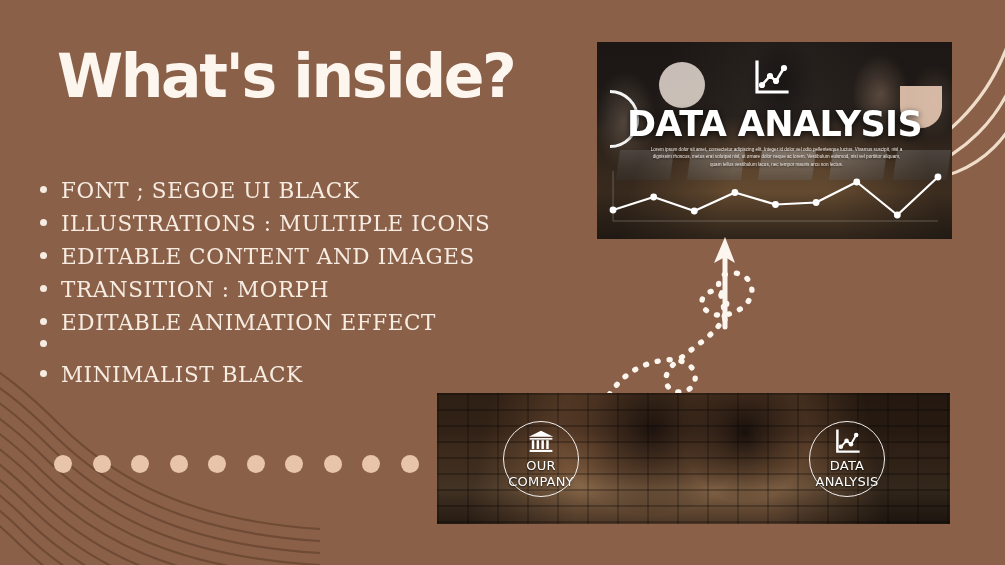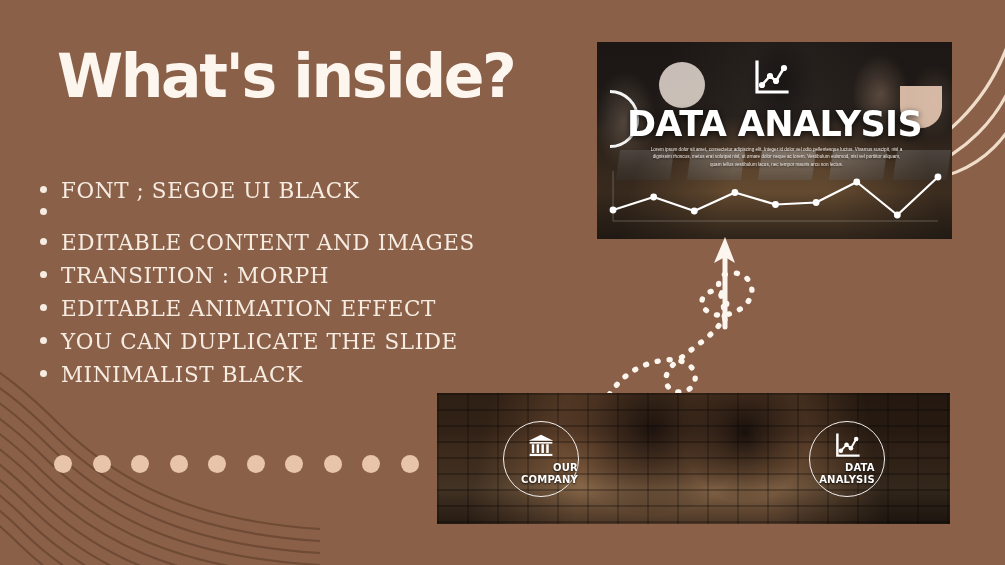--- a/index.html
+++ b/index.html
@@ -153,25 +153,25 @@
     width:76px; height:76px; border-radius:50%;
     border:1.6px solid rgba(255,255,255,.92);
     display:flex; flex-direction:column; align-items:center; justify-content:center;
   }
   .badge-1 { left:66px; }
   .badge-2 { left:219px; }
   .badge-3 { left:372px; }
   .badge-icon { width:28px; height:28px; margin-bottom:2px; }
   .badge-label {
     font-family:"DejaVu Sans", sans-serif;
-    font-weight:700;
-    font-size:10px;
+    font-weight:400;
+    font-size:13px;
     letter-spacing:0.2px;
     color:#ffffff;
-    text-align:right;
+    text-align:center;
     line-height:1.18;
     white-space:pre-line;
     text-shadow:0 1px 2px rgba(0,0,0,.85);
   }
 
   
   .dashed-arrow { position:absolute; left:575px; top:215px; width:210px; height:195px; pointer-events:none; }
 </style>
 </head>
 <body>
@@ -204,36 +204,36 @@
 
   <h1 class="page-title">What's inside?</h1>
 
   <ul class="bullet-list">
     <li class="bullet-item">
       <span class="bullet-dot"></span>
       <span>FONT ; SEGOE UI BLACK</span>
     </li>
     <li class="bullet-item">
       <span class="bullet-dot"></span>
+      <span>ILLUSTRATIONS : MULTIPLE ICONS</span>
     </li>
     <li class="bullet-item">
       <span class="bullet-dot"></span>
       <span>EDITABLE CONTENT AND IMAGES</span>
     </li>
     <li class="bullet-item">
       <span class="bullet-dot"></span>
       <span>TRANSITION : MORPH</span>
     </li>
     <li class="bullet-item">
       <span class="bullet-dot"></span>
       <span>EDITABLE ANIMATION EFFECT</span>
     </li>
     <li class="bullet-item">
       <span class="bullet-dot"></span>
-      <span>YOU CAN DUPLICATE THE SLIDE</span>
     </li>
     <li class="bullet-item">
       <span class="bullet-dot"></span>
       <span>MINIMALIST BLACK</span>
     </li>
   </ul>
 
   <div class="dot-row">
     <span class="deco-dot"></span>
     <span class="deco-dot"></span>

